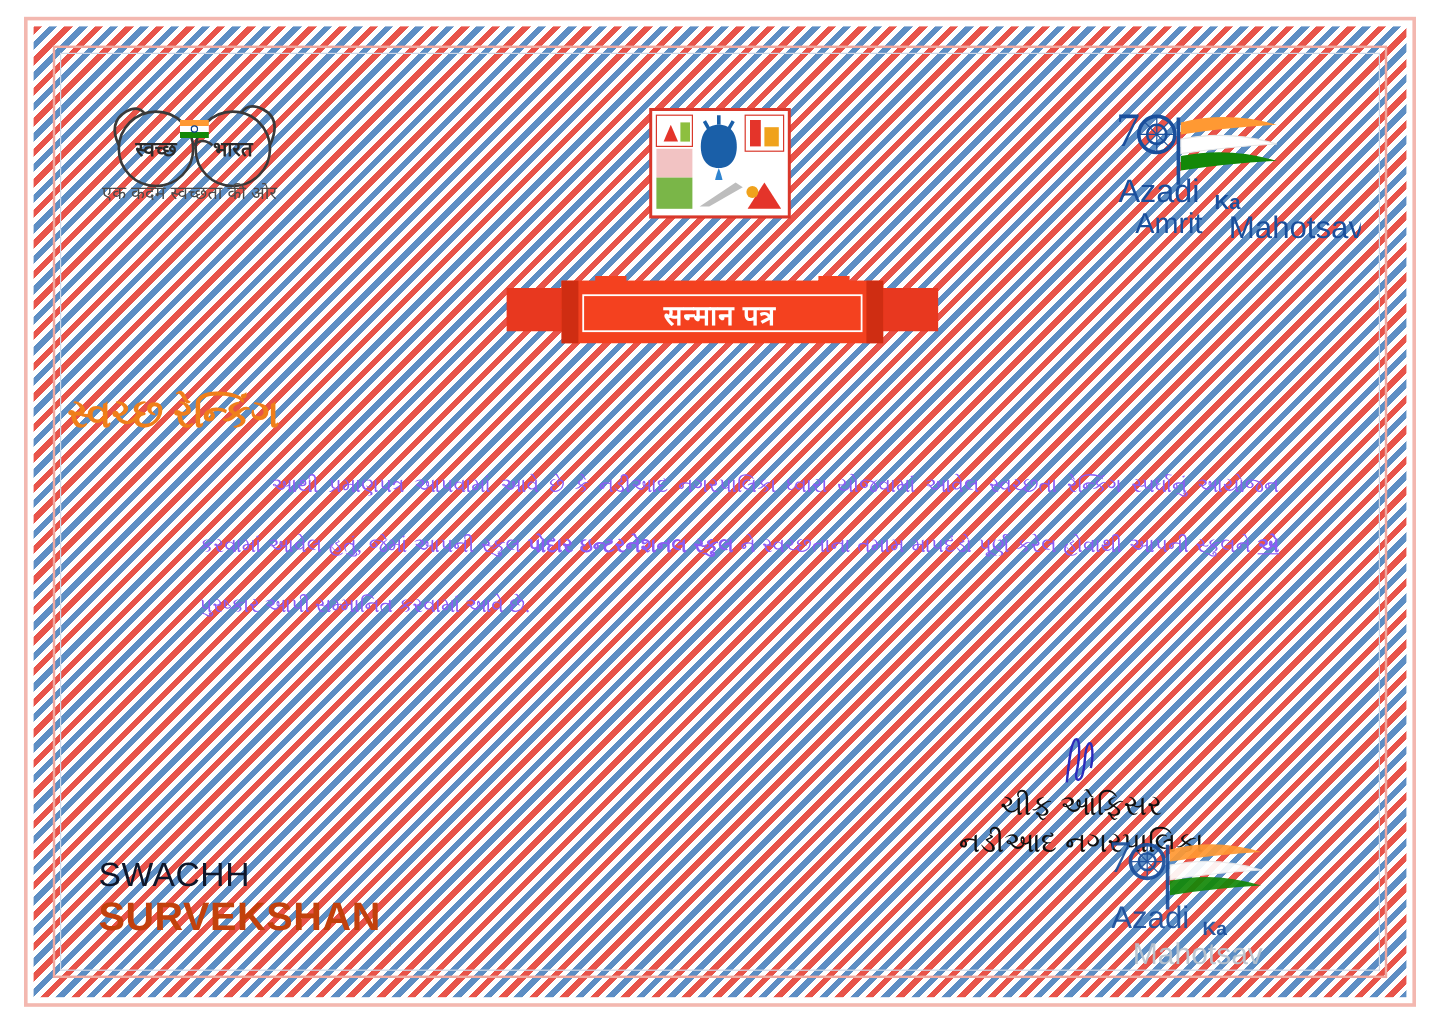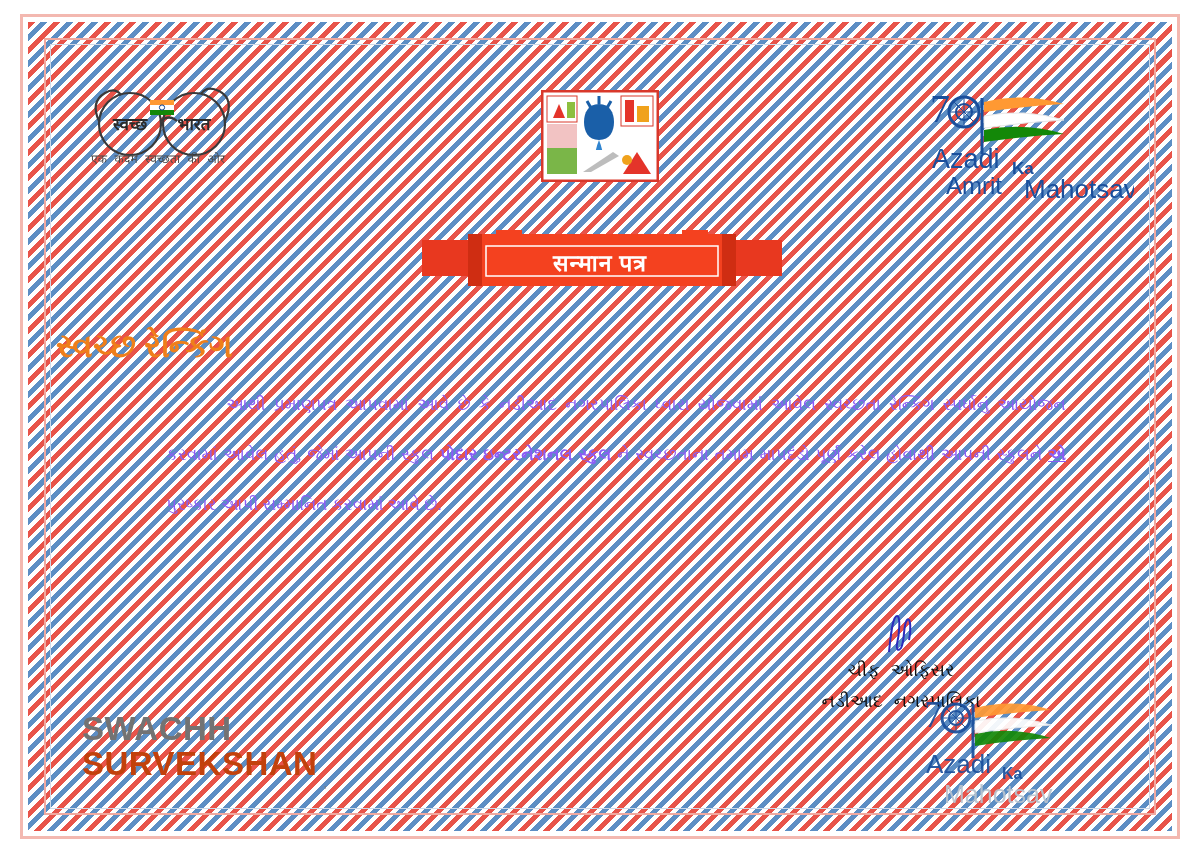--- a/index.html
+++ b/index.html
@@ -90,23 +90,23 @@
     top: 22px;
     width: 160px;
     height: 120px;
   }
   .sbm-caption {
     position: absolute;
     left: 22px;
     top: 100px;
     width: 160px;
     text-align: center;
-    font-size: 12px;
+    font-size: 15px;
     color: #4a4a4a;
-    font-family: Liberation Mono, monospace;
+    font-family: Liberation Serif, serif;
     letter-spacing: .2px;
   }
 
   .ssl-logo {
     position: absolute;
     left: 50%;
     transform: translateX(-50%);
     top: 40px;
     width: 118px;
     height: 92px;
@@ -177,37 +177,37 @@
     right: 78px;
     top: 560px;
     width: 330px;
     text-align: center;
   }
   .sign-mark {
     height: 46px;
     position: relative;
   }
   .sign-line1, .sign-line2 {
-    font-family: Liberation Mono, monospace;
-    font-size: 18px;
+    font-family: Liberation Sans, sans-serif;
+    font-size: 24px;
     color: #111111;
     line-height: 31px;
   }
 
   
   .swachh-survekshan {
     position: absolute;
     left: 26px;
     bottom: 22px;
     line-height: 35px;
   }
   .ss-line1 {
-    font-size: 33px;
-    font-weight: bold;
-    color: #737373;
+    font-size: 28px;
+    font-weight: normal;
+    color: #0f172a;
     letter-spacing: .5px;
     font-family: "Liberation Sans", sans-serif;
   }
   .ss-line2 {
     font-size: 33px;
     font-weight: bold;
     color: #c2410c;
     letter-spacing: .5px;
     font-family: "Liberation Sans", sans-serif;
   }

